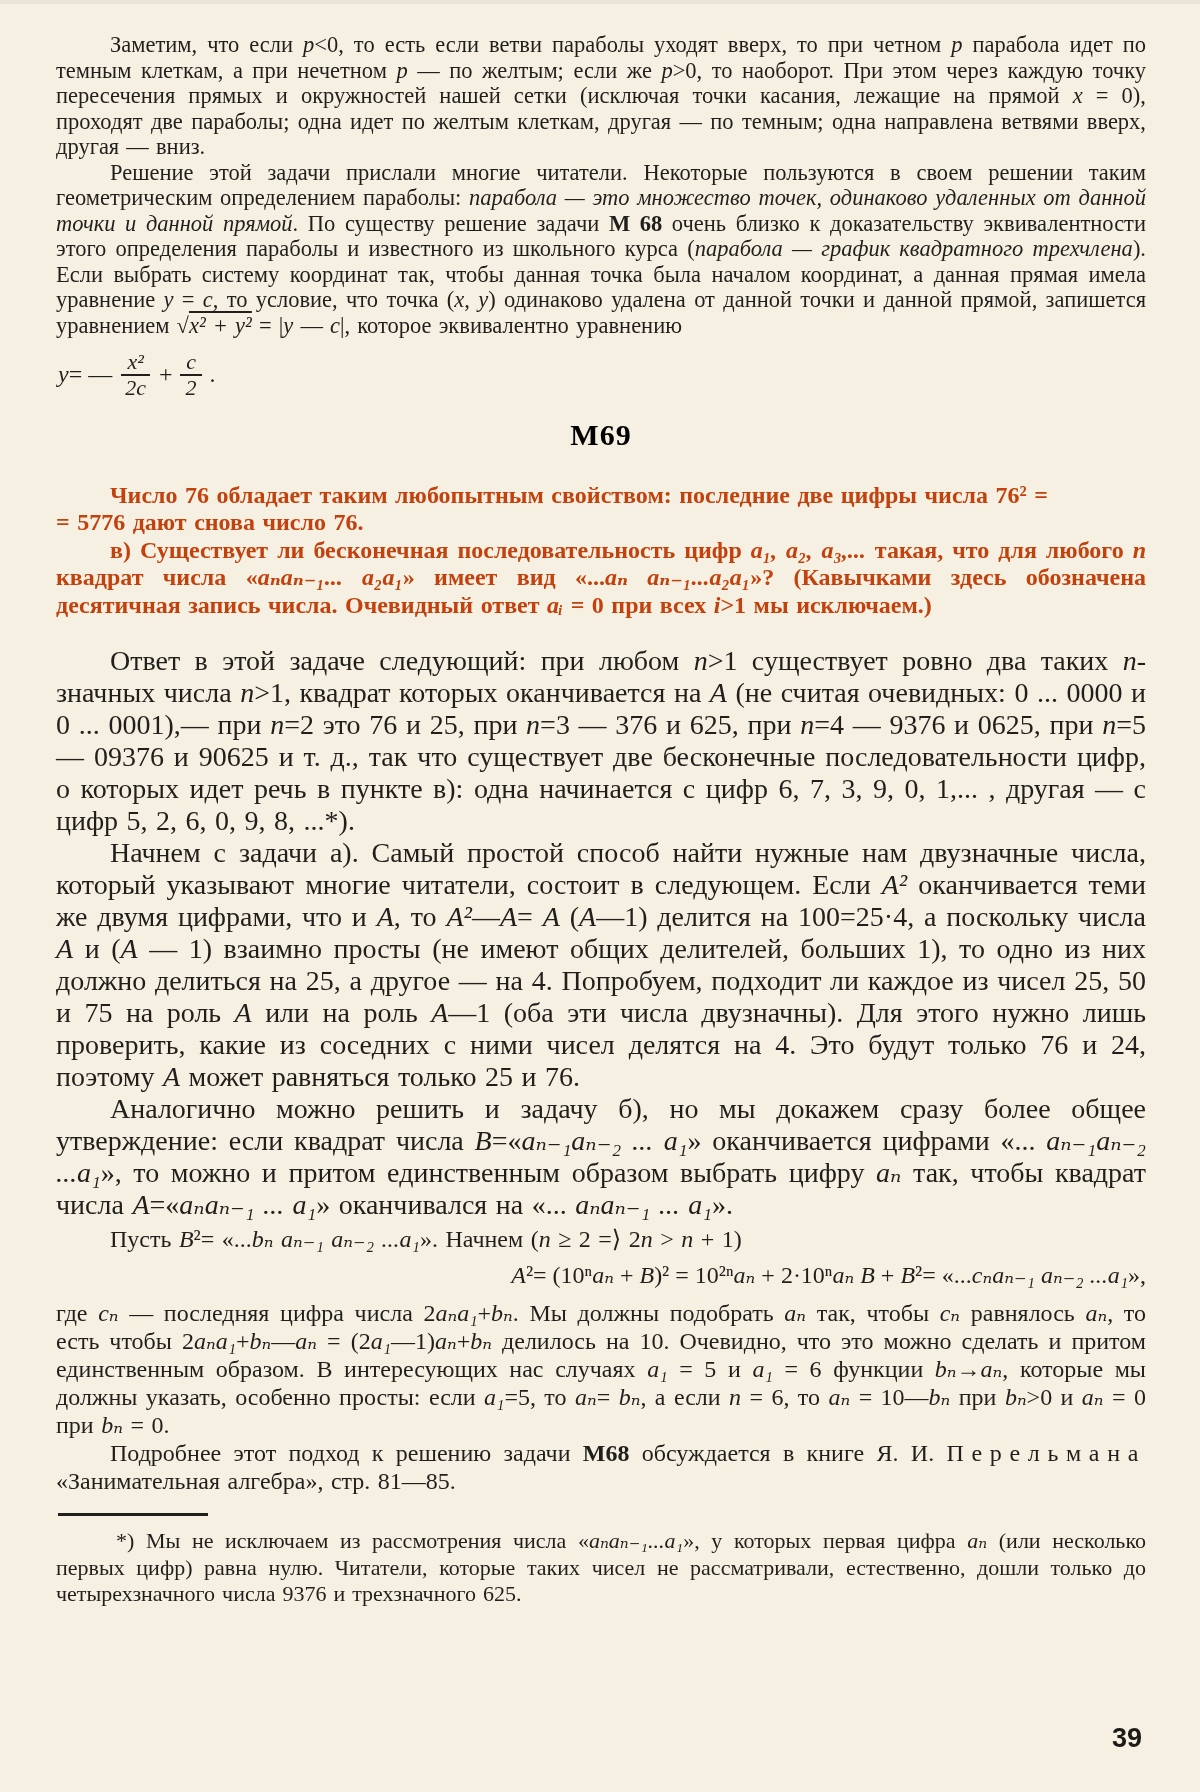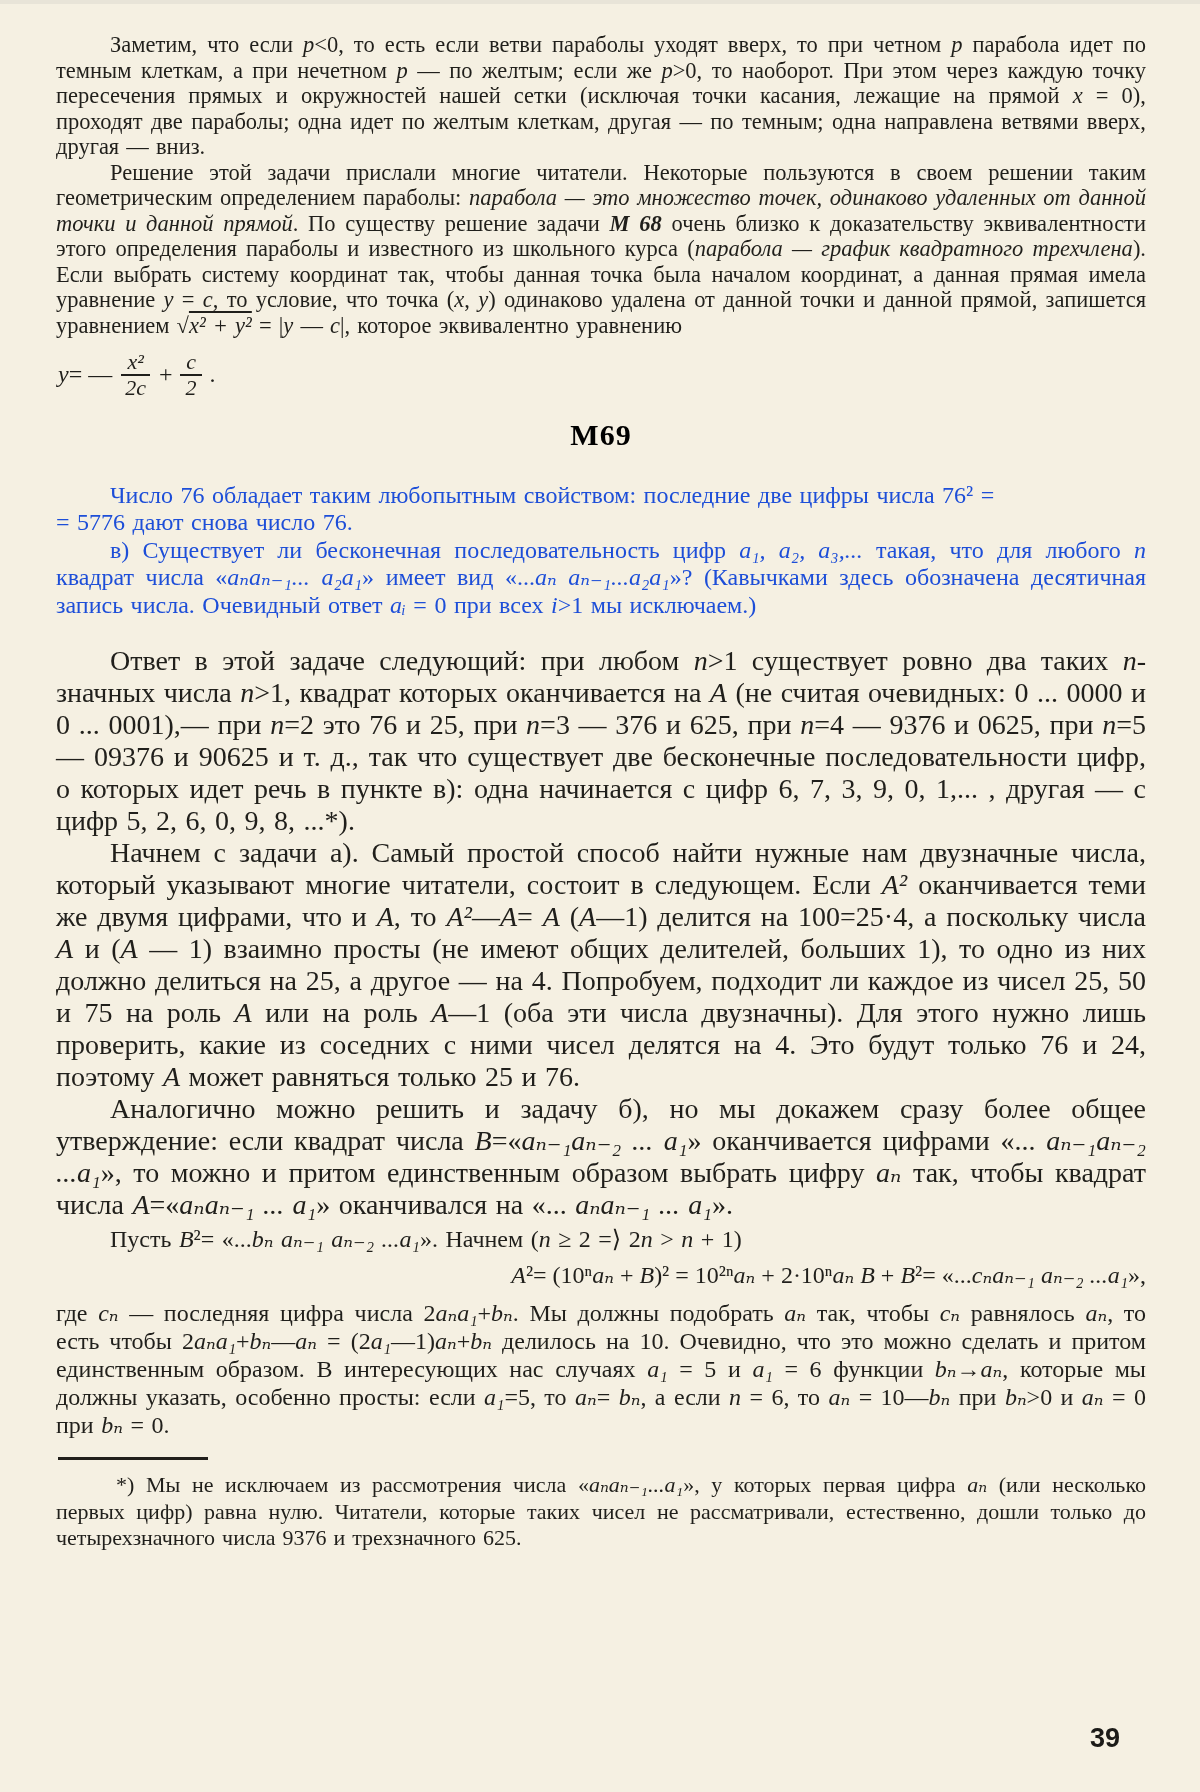--- a/index.html
+++ b/index.html
@@ -15,24 +15,24 @@
     overflow:hidden;
   }
   p{margin:0;}
   .j{text-align:justify;word-spacing:1.5px;}
   .ind{text-indent:54px;}
   .sA{font-size:22.5px;line-height:25.5px;}
   .sM{font-size:24px;line-height:27.5px;}
   .sC{font-size:28px;line-height:32px;}
   .sD{font-size:24px;line-height:28px;}
   .it{font-style:italic;}
-  .bd{font-weight:700;font-style:italic;}
+  .bd{font-weight:700;}
   .spaced{letter-spacing:.32em;}
   .ovl{text-decoration:overline;}
-  .magenta{color:#1d4ed8;}
+  .magenta{color:#c2410c;font-weight:bold;}
   .heading{
     text-align:center;color:#000000;
     font-weight:700;font-size:30px;letter-spacing:1px;
     margin:18px 0 30px 0;
   }
   .eqline{
     display:flex;align-items:center;
     font-size:24px;
     margin:12px 0 4px 2px;
   }
@@ -45,21 +45,21 @@
   .frac .num{border-bottom:2px solid currentColor;padding:0 6px;}
   .frac .den{padding:0 6px;}
   .eq-center{text-align:right;margin:8px 0 10px 0;}
   .sec-answer{margin-top:2px;}
   .sec-problem{margin-bottom:26px;}
   .sec-proof{margin-top:4px;}
   .footrule{width:150px;height:3px;background:#211f1b;margin:18px 0 12px 2px;}
   .foot{font-size:22px;line-height:26.5px;}
   .foot.ind{text-indent:60px;}
   .pagenum{
-    position:absolute;right:80px;bottom:42px;
+    position:absolute;right:58px;bottom:42px;
     font-family:"Liberation Sans","DejaVu Sans",sans-serif;
     font-weight:700;font-size:27px;color:#1c1b18;
   }
 </style>
 </head>
 <body>
 
 <div class="page">
 
   <section>
@@ -91,20 +91,21 @@
   <section class="sec-answer">
     <p class="sC j ind"><span>Ответ в этой задаче следующий: при любом </span><span class="it">n</span><span>&gt;1 существует ровно два таких </span><span class="it">n</span><span>-значных числа </span><span class="it">n</span><span>&gt;1, квадрат которых оканчивается на </span><span class="it">А</span><span> (не считая очевидных: 0 ... 0000 и 0 ... 0001),— при </span><span class="it">n</span><span>=2 это 76 и 25, при </span><span class="it">n</span><span>=3 — 376 и 625, при </span><span class="it">n</span><span>=4 — 9376 и 0625, при </span><span class="it">n</span><span>=5 — 09376 и 90625 и т. д., так что существует две бесконечные последовательности цифр, о которых идет речь в пункте в): одна начинается с цифр 6, 7, 3, 9, 0, 1,... , другая — с цифр 5, 2, 6, 0, 9, 8, ...*).</span></p>
     <p class="sC j ind"><span>Начнем с задачи а). Самый простой способ найти нужные нам двузначные числа, который указывают многие читатели, состоит в следующем. Если </span><span class="it">А²</span><span> оканчивается теми же двумя цифрами, что и </span><span class="it">А</span><span>, то </span><span class="it">А²</span><span>—</span><span class="it">А</span><span>= </span><span class="it">А</span><span> (</span><span class="it">А</span><span>—1) делится на 100=25·4, а поскольку числа </span><span class="it">А</span><span> и (</span><span class="it">А</span><span> — 1) взаимно просты (не имеют общих делителей, больших 1), то одно из них должно делиться на 25, а другое — на 4. Попробуем, подходит ли каждое из чисел 25, 50 и 75 на роль </span><span class="it">А</span><span> или на роль </span><span class="it">А</span><span>—1 (оба эти числа двузначны). Для этого нужно лишь проверить, какие из соседних с ними чисел делятся на 4. Это будут только 76 и 24, поэтому </span><span class="it">А</span><span> может равняться только 25 и 76.</span></p>
     <p class="sC j ind"><span>Аналогично можно решить и задачу б), но мы докажем сразу более общее утверждение: если квадрат числа </span><span class="it">B</span><span>=«</span><span class="it">aₙ₋₁aₙ₋₂ ... a₁</span><span>» оканчивается цифрами «... </span><span class="it">aₙ₋₁aₙ₋₂ ...a₁</span><span>», то можно и притом единственным образом выбрать цифру </span><span class="it">aₙ</span><span> так, чтобы квадрат числа </span><span class="it">А</span><span>=«</span><span class="it">aₙaₙ₋₁ ... a₁</span><span>» оканчивался на «... </span><span class="it">aₙaₙ₋₁ ... a₁</span><span>».</span></p>
   </section>
 
   <section class="sec-proof">
     <p class="sD j ind"><span>Пусть </span><span class="it">B</span><span>²= «...</span><span class="it">bₙ aₙ₋₁ aₙ₋₂ ...a₁</span><span>». Начнем (</span><span class="it">n</span><span> ≥ 2 =⟩ 2</span><span class="it">n</span><span> &gt; </span><span class="it">n</span><span> + 1)</span></p>
     <div class="sD eq-center"><span class="it">А</span><span>²= (10ⁿ</span><span class="it">aₙ</span><span> + </span><span class="it">B</span><span>)² = 10²ⁿ</span><span class="it">aₙ</span><span> + 2·10ⁿ</span><span class="it">aₙ</span><span> </span><span class="it">B</span><span> + </span><span class="it">B</span><span>²= «...</span><span class="it">cₙaₙ₋₁ aₙ₋₂ ...a₁</span><span>»,</span></div>
     <p class="sD j"><span>где </span><span class="it">cₙ</span><span> — последняя цифра числа 2</span><span class="it">aₙa₁</span><span>+</span><span class="it">bₙ</span><span>. Мы должны подобрать </span><span class="it">aₙ</span><span> так, чтобы </span><span class="it">cₙ</span><span> равнялось </span><span class="it">aₙ</span><span>, то есть чтобы 2</span><span class="it">aₙa₁</span><span>+</span><span class="it">bₙ</span><span>—</span><span class="it">aₙ</span><span> = (2</span><span class="it">a₁</span><span>—1)</span><span class="it">aₙ</span><span>+</span><span class="it">bₙ</span><span> делилось на 10. Очевидно, что это можно сделать и притом единственным образом. В интересующих нас случаях </span><span class="it">a₁</span><span> = 5 и </span><span class="it">a₁</span><span> = 6 функции </span><span class="it">bₙ</span><span>→</span><span class="it">aₙ</span><span>, которые мы должны указать, особенно просты: если </span><span class="it">a₁</span><span>=5, то </span><span class="it">aₙ</span><span>= </span><span class="it">bₙ</span><span>, а если </span><span class="it">n</span><span> = 6, то </span><span class="it">aₙ</span><span> = 10—</span><span class="it">bₙ</span><span> при </span><span class="it">bₙ</span><span>&gt;0 и </span><span class="it">aₙ</span><span> = 0 при </span><span class="it">bₙ</span><span> = 0.</span></p>
+    <p class="sD j ind"><span>Подробнее этот подход к решению задачи </span><span class="bd">М68</span><span> обсуждается в книге Я. И. </span><span class="spaced">Перельмана</span><span> «Занимательная алгебра», стр. 81—85.</span></p>
   </section>
 
   <div class="footrule"></div>
   <p class="foot j ind"><span>*) Мы не исключаем из рассмотрения числа «</span><span class="it">aₙaₙ₋₁...a₁</span><span>», у которых первая цифра </span><span class="it">aₙ</span><span> (или несколько первых цифр) равна нулю. Читатели, которые таких чисел не рассматривали, естественно, дошли только до четырехзначного числа 9376 и трехзначного 625.</span></p>
 
   <div class="pagenum">39</div>
 
 </div>
 
 </body></html>

